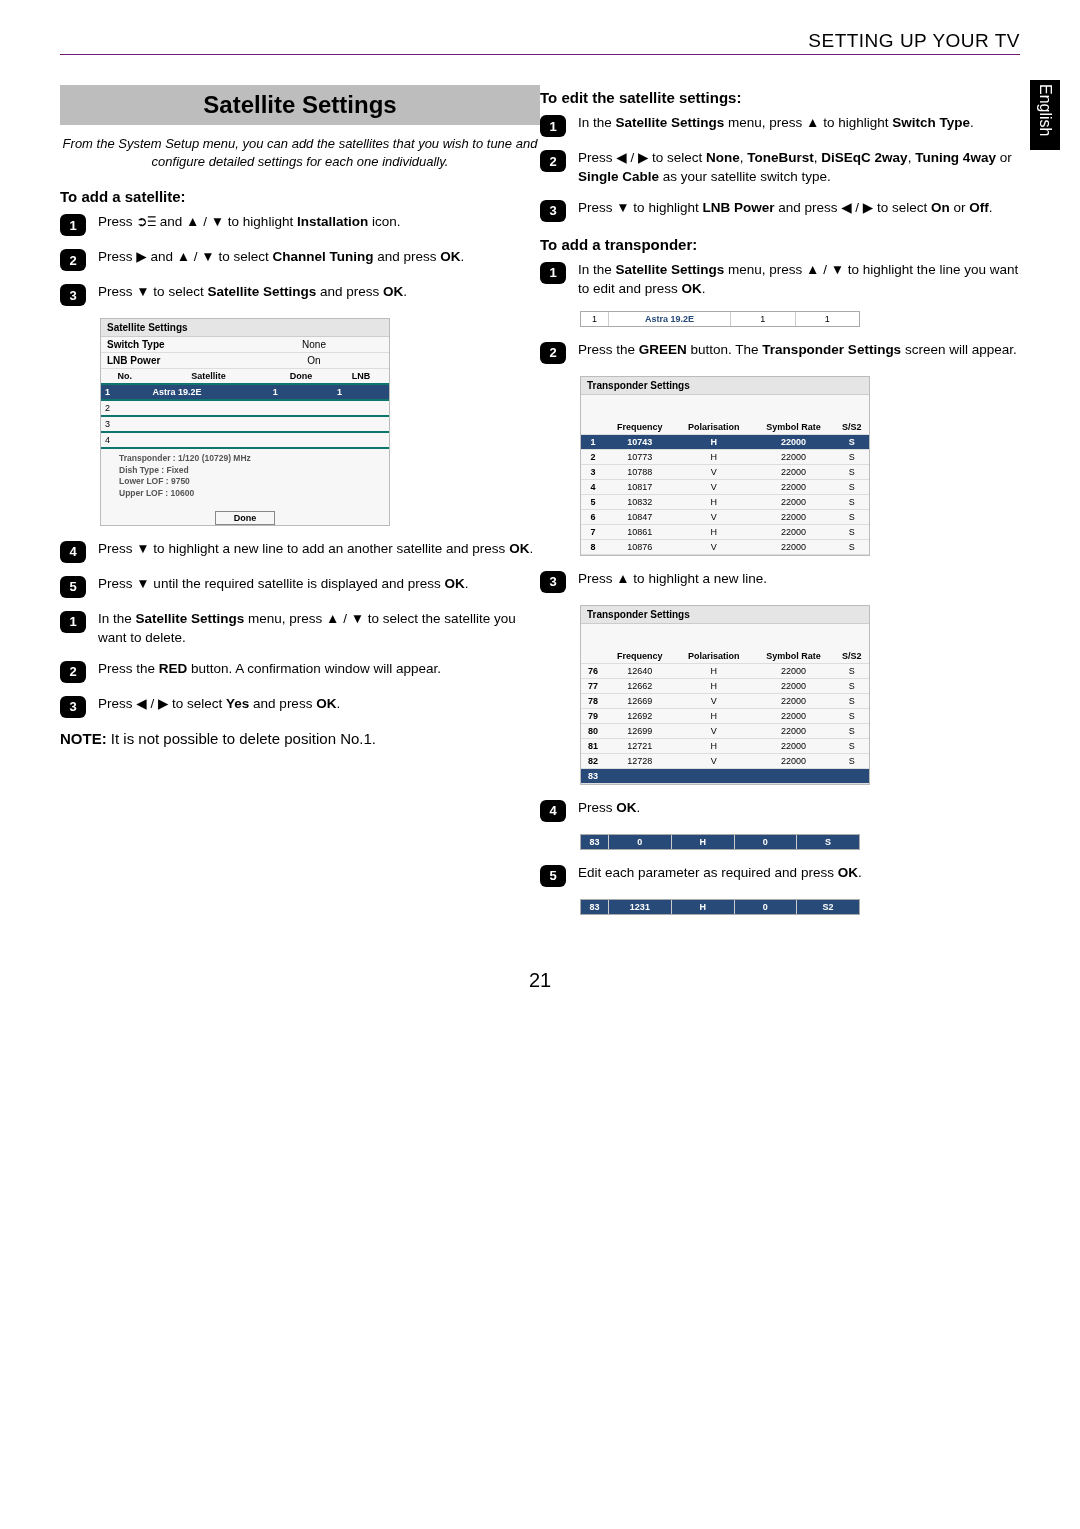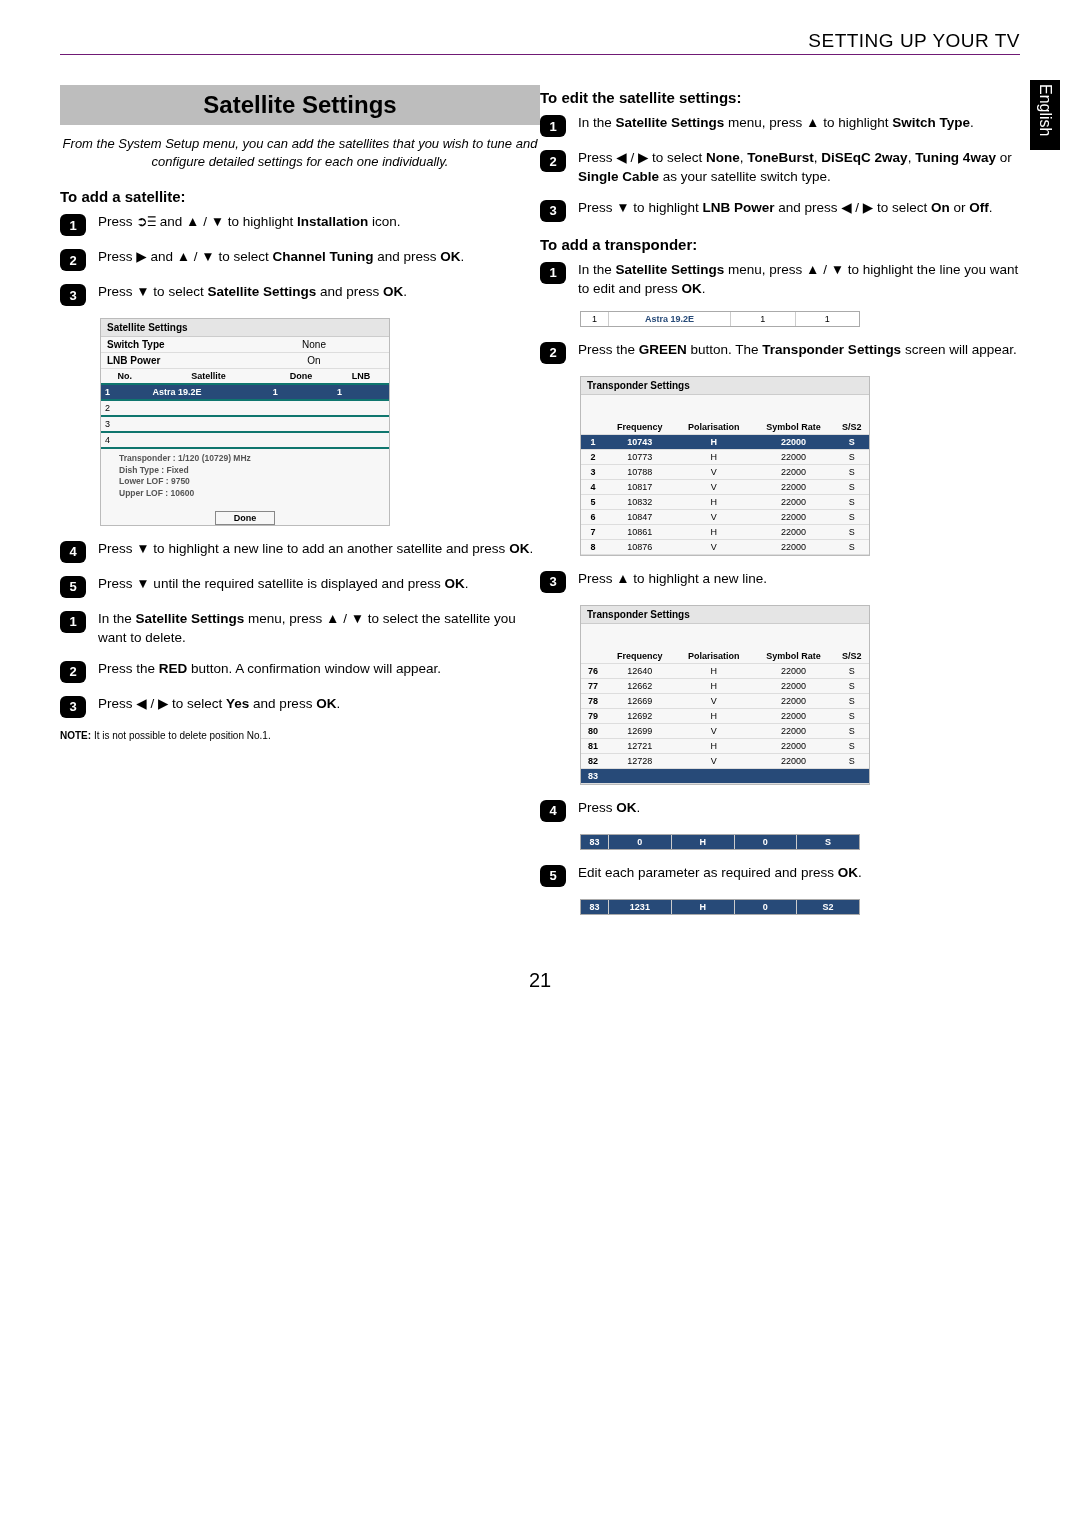--- a/index.html
+++ b/index.html
@@ -75,21 +75,21 @@
     font-size: 13px;
     flex-shrink: 0;
     margin-top: 1px;
   }
   .step-text {
     font-size: 13.5px;
     line-height: 1.4;
   }
   .step-text b { font-weight: bold; }
   .note-line {
-    font-size: 10px;
+    font-size: 15px;
     margin-top: 6px;
     margin-bottom: 24px;
   }
   
   .mini-panel {
     border: 1px solid #bbb;
     background: #f7f7f7;
     font-size: 10px;
     margin: 8px 0 14px 40px;
     width: 290px;

